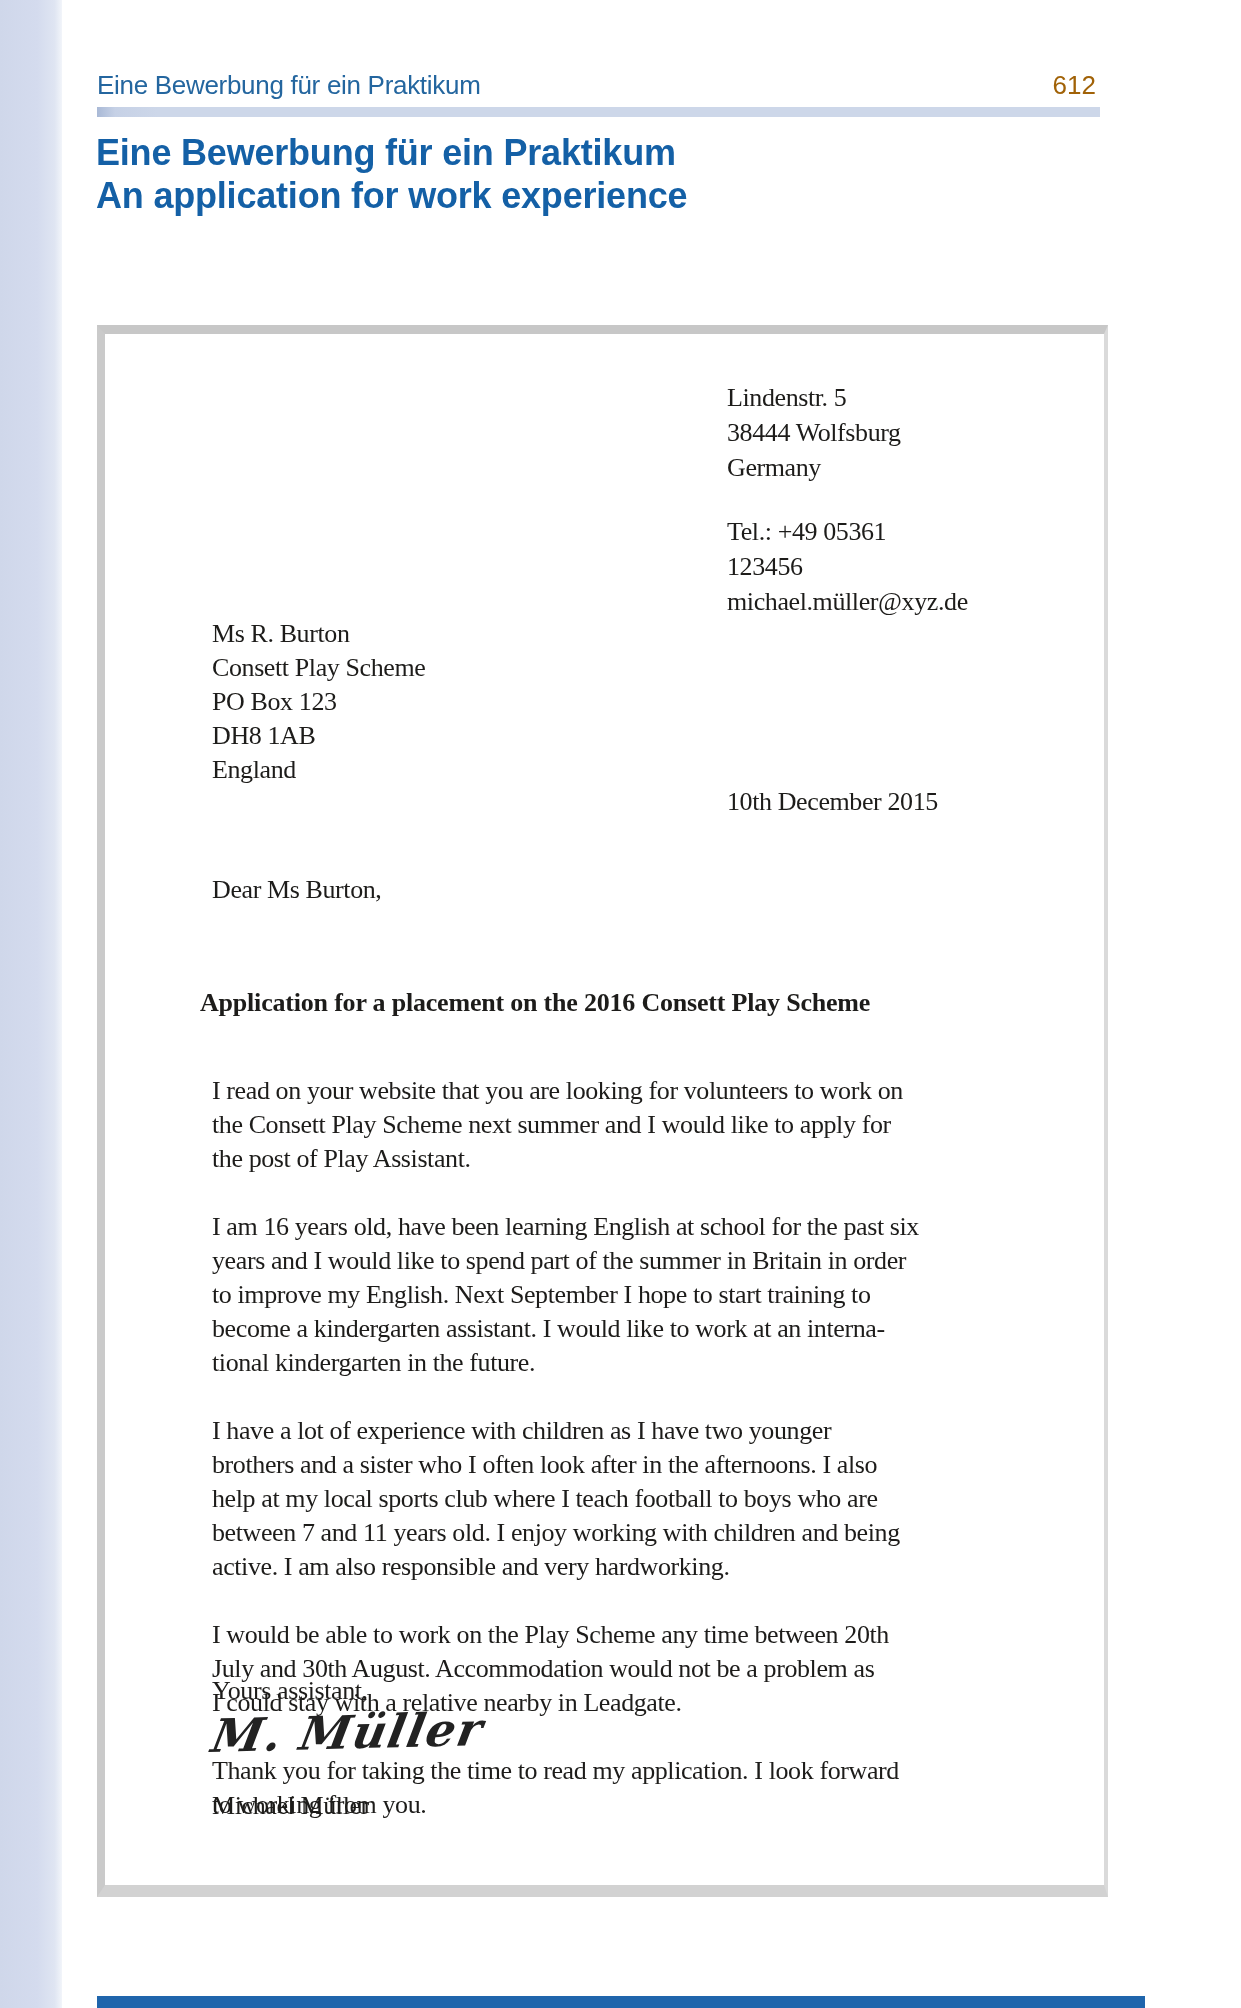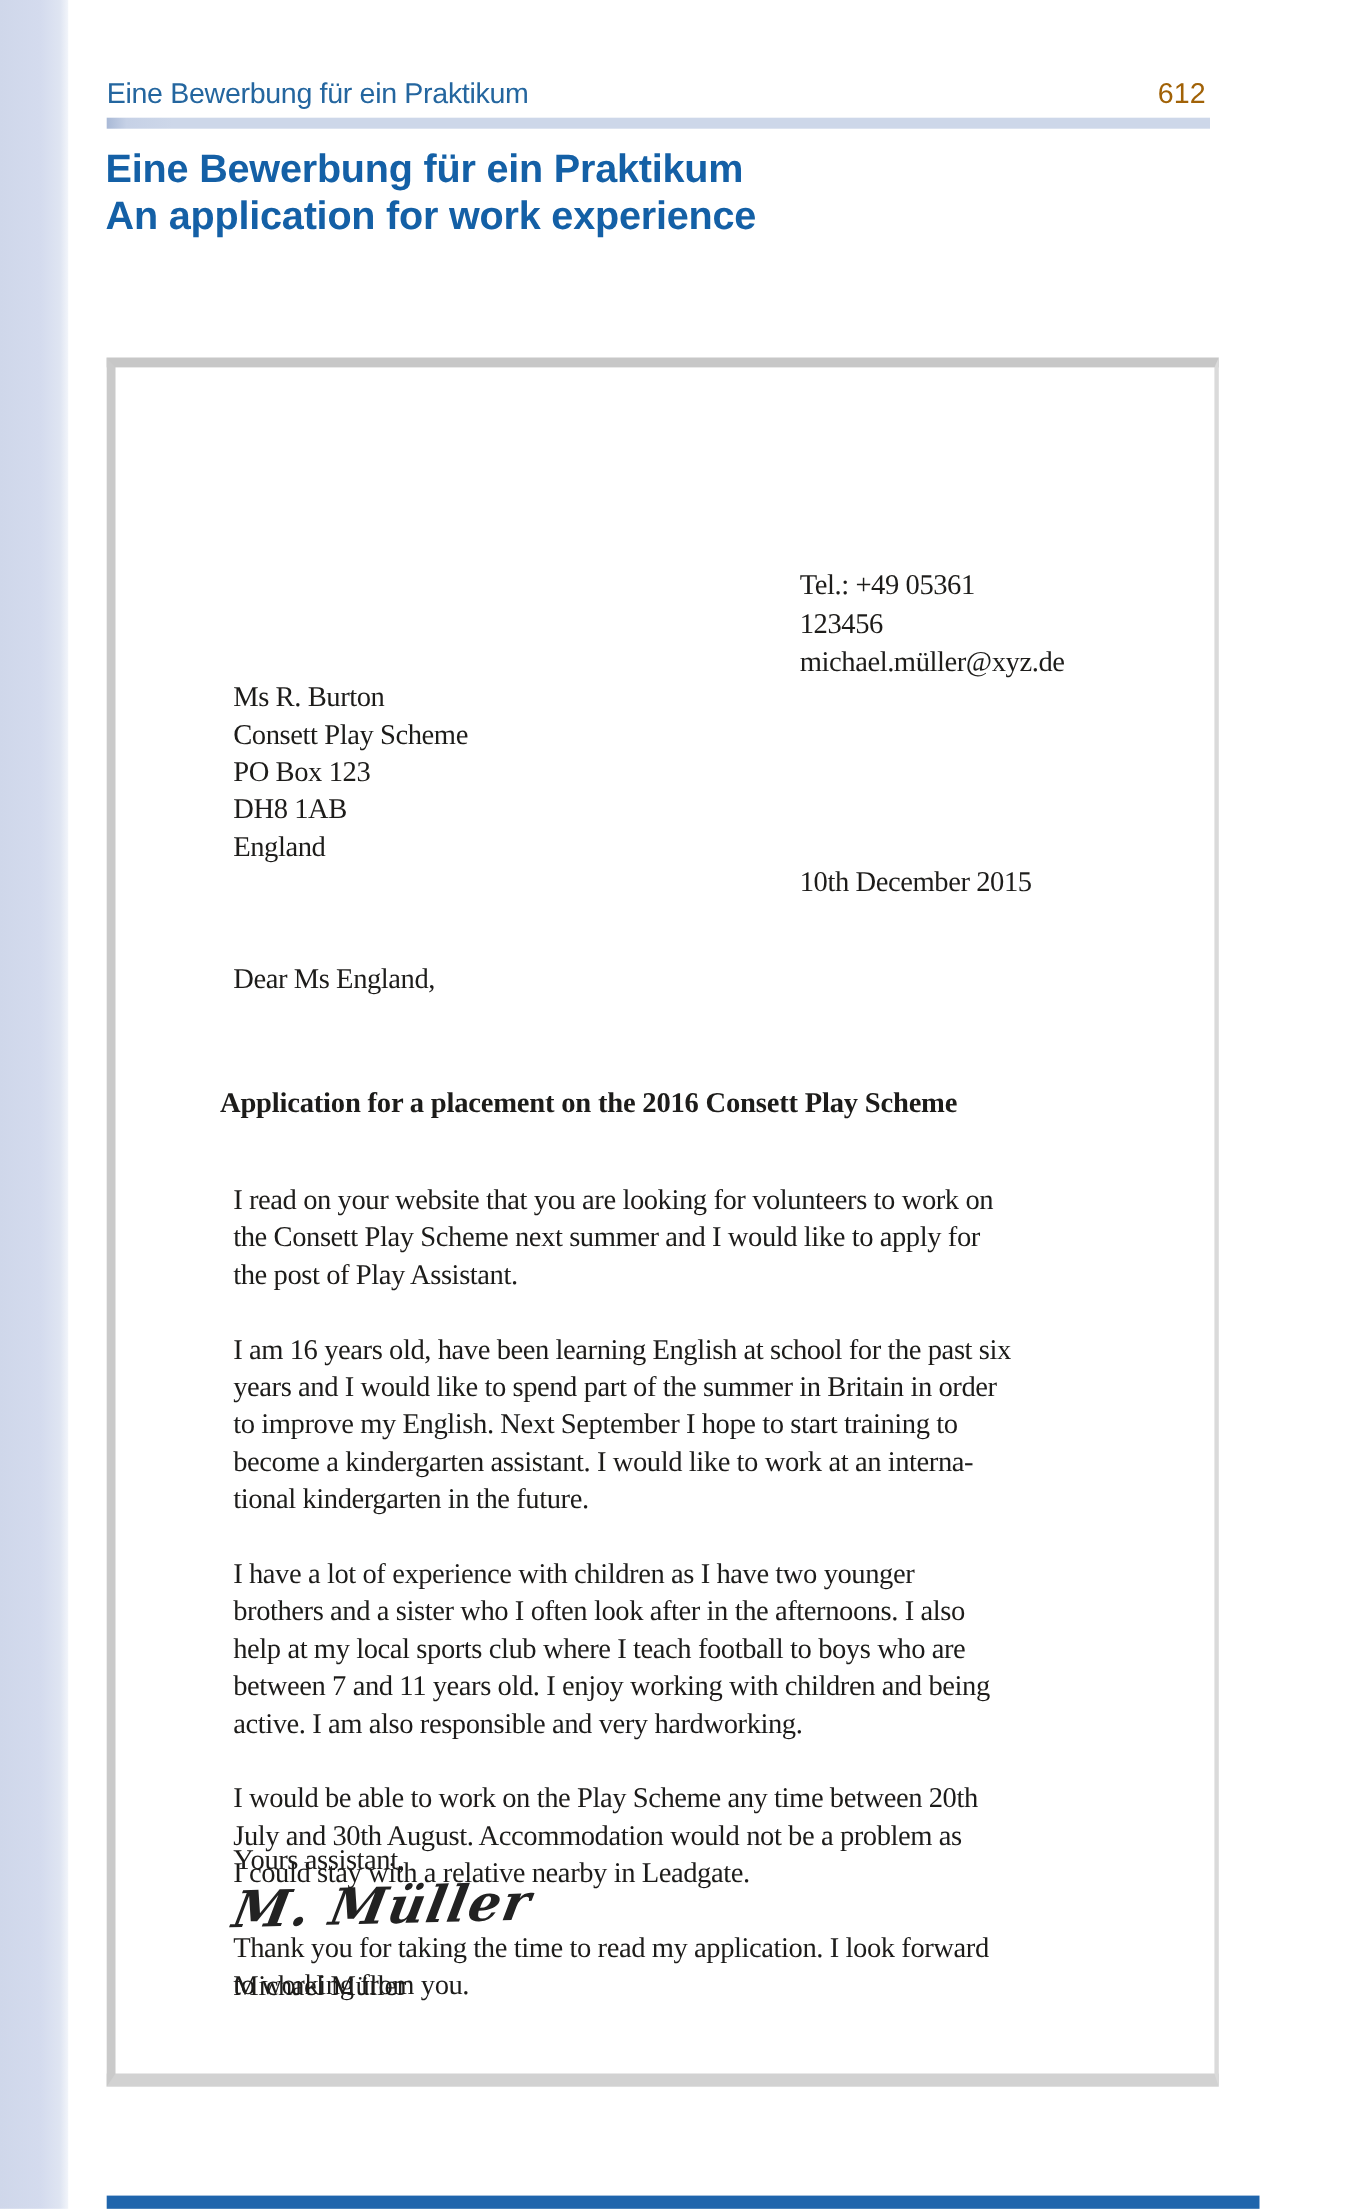--- a/index.html
+++ b/index.html
@@ -91,34 +91,37 @@
 
   <div class="header-rule"></div>
 
   <h1 class="page-title">
     <span>Eine Bewerbung für ein Praktikum</span><br>
     <span>An application for work experience</span>
   </h1>
 
   <div class="letter-frame"></div>
 
+  <div class="ltr lh35 sender-address">Lindenstr. 5
+38444 Wolfsburg
+Germany</div>
 
   <div class="ltr lh35 sender-contact">Tel.: +49 05361
 123456
 michael.müller@xyz.de</div>
 
   <div class="ltr recipient-address">Ms R. Burton
 Consett Play Scheme
 PO Box 123
 DH8 1AB
 England</div>
 
   <div class="ltr letter-date">10th December 2015</div>
 
-  <div class="ltr salutation">Dear Ms England,</div>
+  <div class="ltr salutation">Dear Ms Burton,</div>
 
   <div class="ltr subject-line">Application for a placement on the 2016 Consett Play Scheme</div>
 
   <div class="ltr letter-body">
     <p class="par">I read on your website that you are looking for volunteers to work on
 the Consett Play Scheme next summer and I would like to apply for
 the post of Play Assistant.</p>
     <p class="par">I am 16 years old, have been learning English at school for the past six
 years and I would like to spend part of the summer in Britain in order
 to improve my English. Next September I hope to start training to

